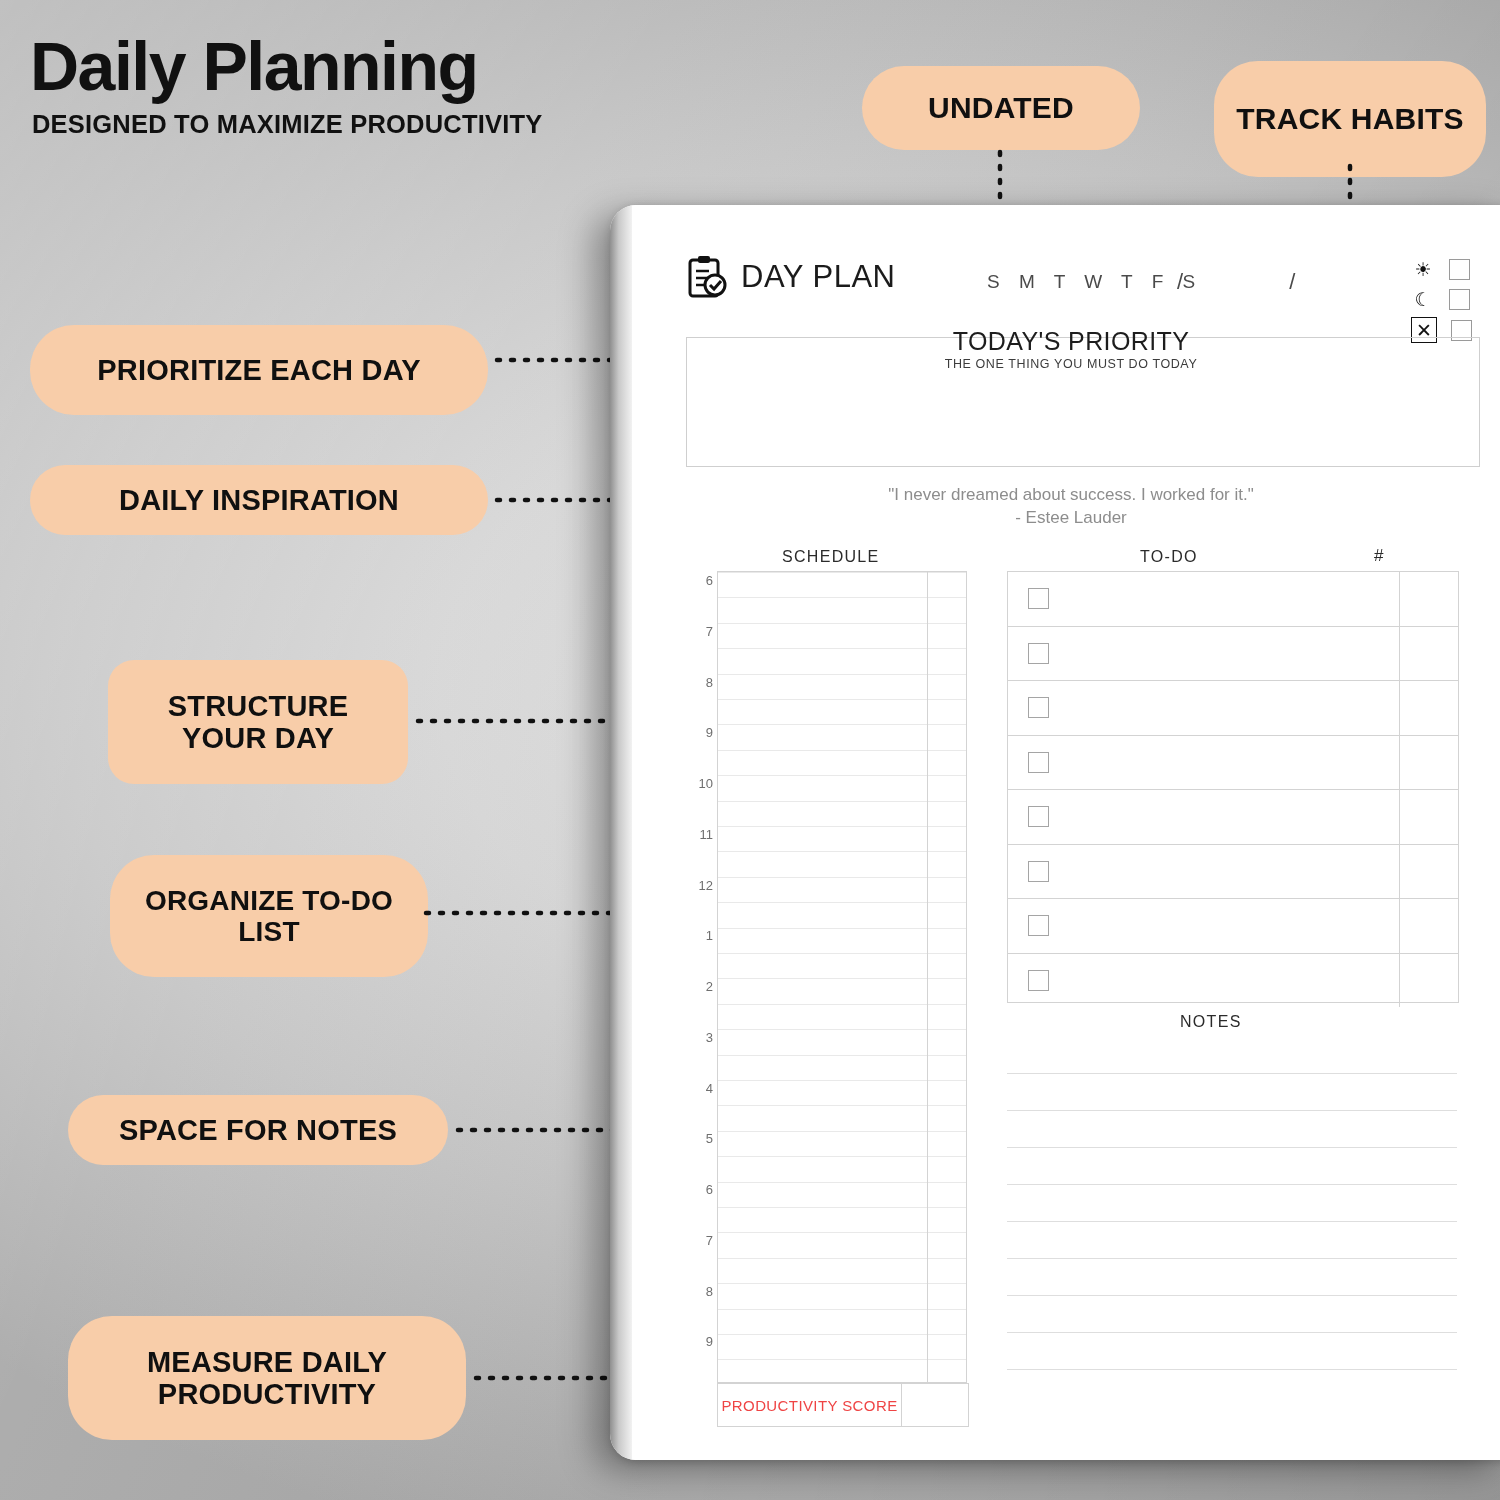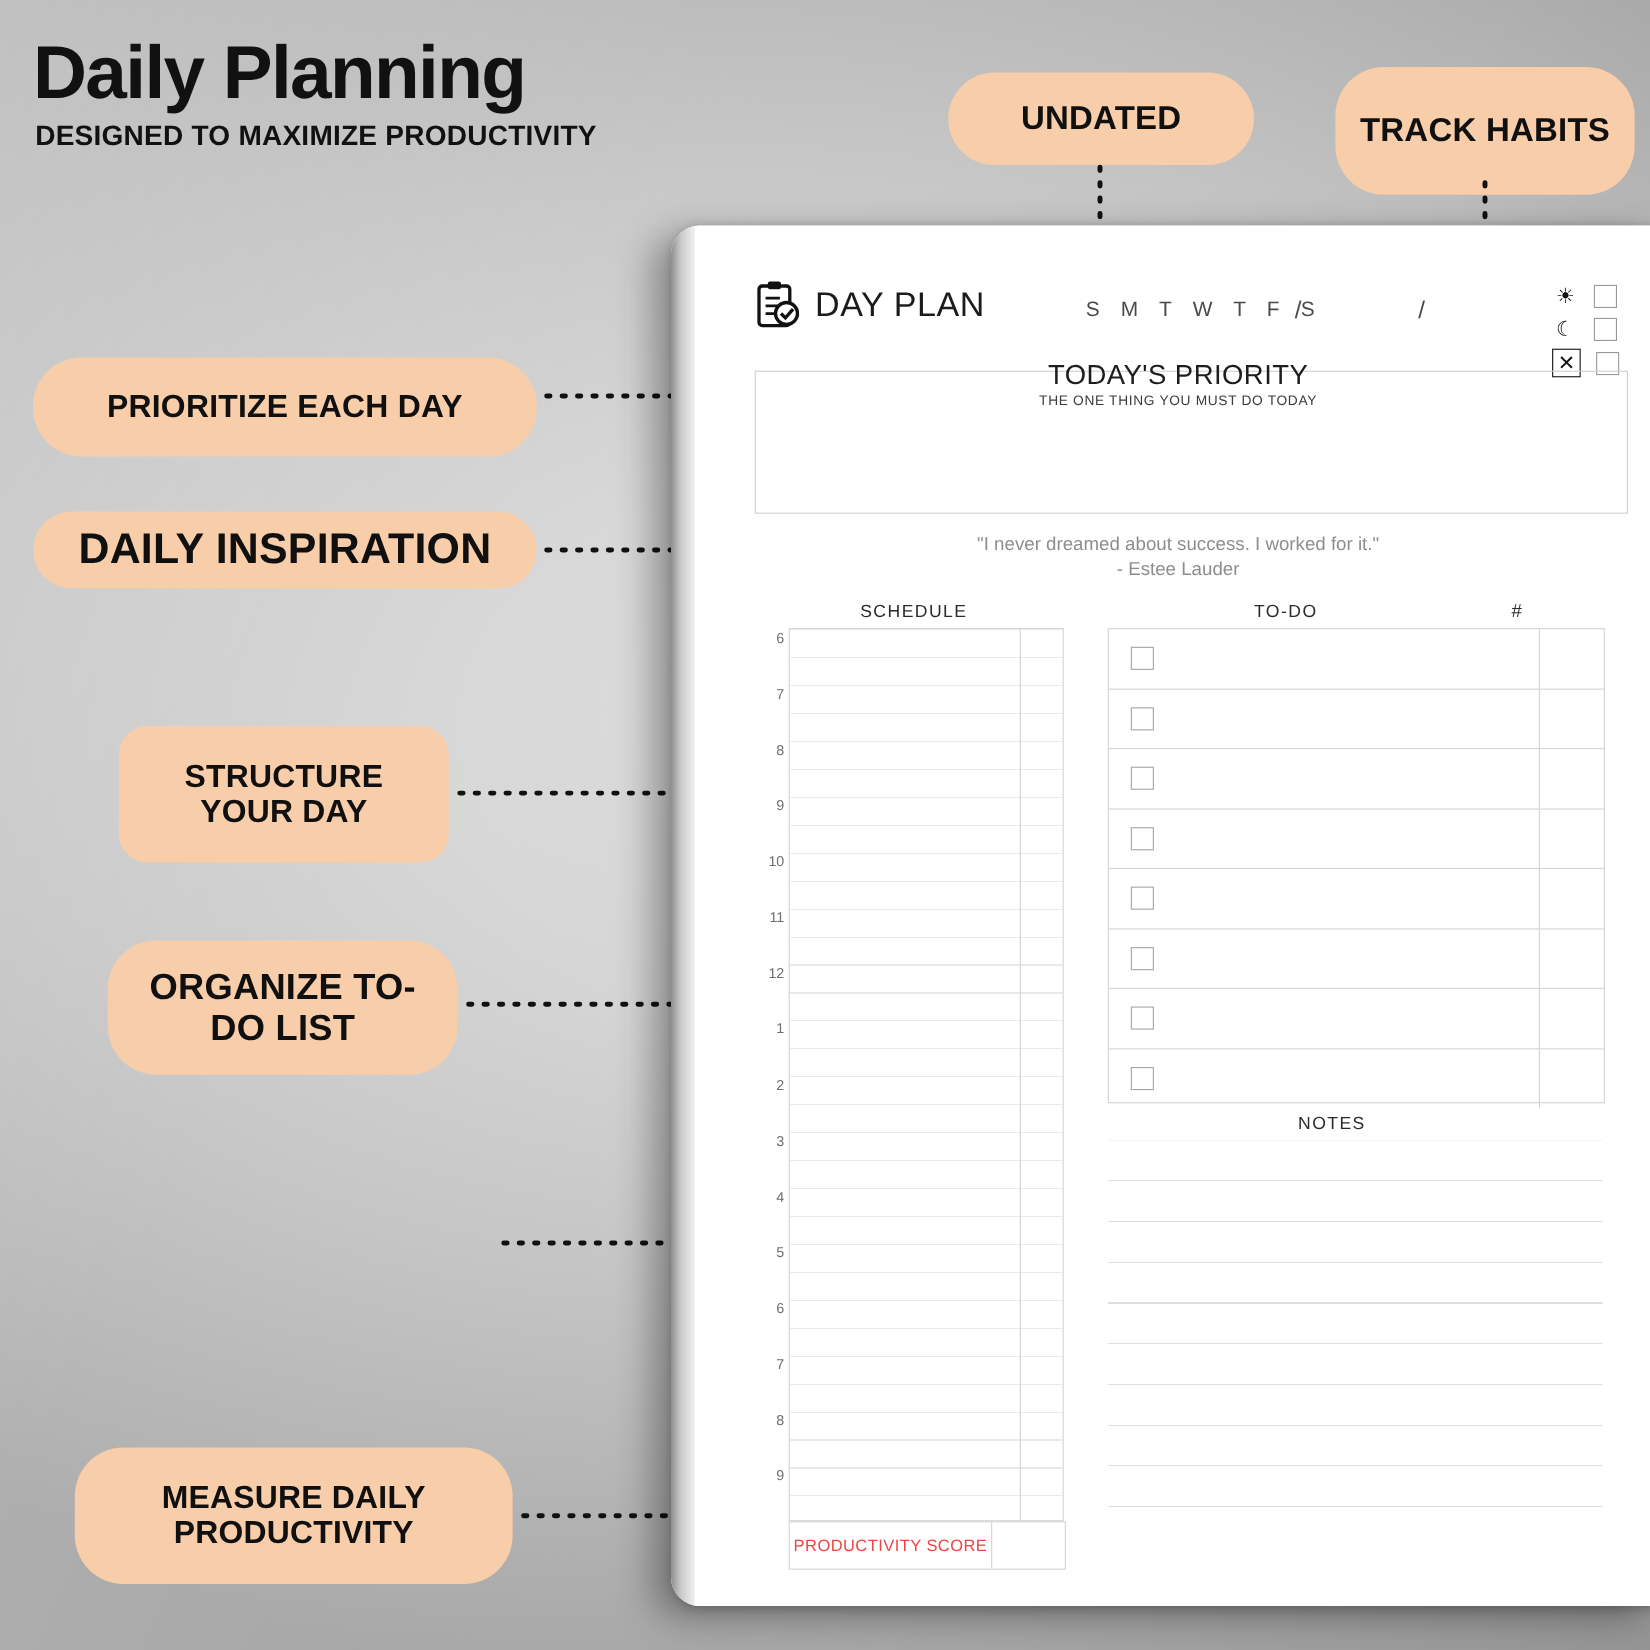--- a/index.html
+++ b/index.html
@@ -64,23 +64,23 @@
     align-items: center;
     justify-content: center;
     line-height: 1.12;
     letter-spacing: 0.2px;
     box-sizing: border-box;
     padding: 10px 22px;
   }
   .pill.p-undated  { left: 862px; top: 66px;  width: 278px; height: 84px;  font-size: 30px; }
   .pill.p-habits   { left: 1214px; top: 48px; width: 272px; height: 116px; font-size: 30px; margin-top: 13px; }
   .pill.p-priority { left: 30px;  top: 325px; width: 458px; height: 90px;  font-size: 29px; }
-  .pill.p-inspire  { left: 30px;  top: 465px; width: 458px; height: 70px;  font-size: 39px; text-align: right; }
+  .pill.p-inspire  { left: 30px;  top: 465px; width: 458px; height: 70px;  font-size: 29px; text-align: right; }
   .pill.p-structure{ left: 108px; top: 660px; width: 300px; height: 124px; font-size: 29px; border-radius: 26px; }
-  .pill.p-todo     { left: 98px;  top: 855px; width: 318px; height: 122px; font-size: 33px; text-align: center; }
+  .pill.p-todo     { left: 110px;  top: 855px; width: 318px; height: 122px; font-size: 28px; text-align: center; }
   .pill.p-notes    { left: 68px;  top: 1095px;width: 380px; height: 70px;  font-size: 29px; }
   .pill.p-measure  { left: 68px;  top: 1316px;width: 398px; height: 124px; font-size: 29px; }
 
   
   .conn { position: absolute; pointer-events: none; }
 
   
   .notebook {
     position: absolute;
     left: 610px;
@@ -234,20 +234,21 @@
     <h1 class="main-title">Daily Planning</h1>
     <div class="sub-title">DESIGNED TO MAXIMIZE PRODUCTIVITY</div>
   </div>
 
   <div class="pill p-undated">UNDATED</div>
   <div class="pill p-habits">TRACK HABITS</div>
   <div class="pill p-priority">PRIORITIZE EACH DAY</div>
   <div class="pill p-inspire">DAILY INSPIRATION</div>
   <div class="pill p-structure">STRUCTURE YOUR DAY</div>
   <div class="pill p-todo">ORGANIZE TO-DO LIST</div>
+  <div class="pill p-notes">SPACE FOR NOTES</div>
   <div class="pill p-measure">MEASURE DAILY PRODUCTIVITY</div>
 
   <svg class="conn" style="left:0;top:0;width:1500px;height:1500px;">
     <defs>
       <style>
         .d { stroke:#111; stroke-width:4.5; stroke-dasharray:3 11; stroke-linecap:round; fill:none; }
         .ah { fill:#111; }
       </style>
     </defs>
 

